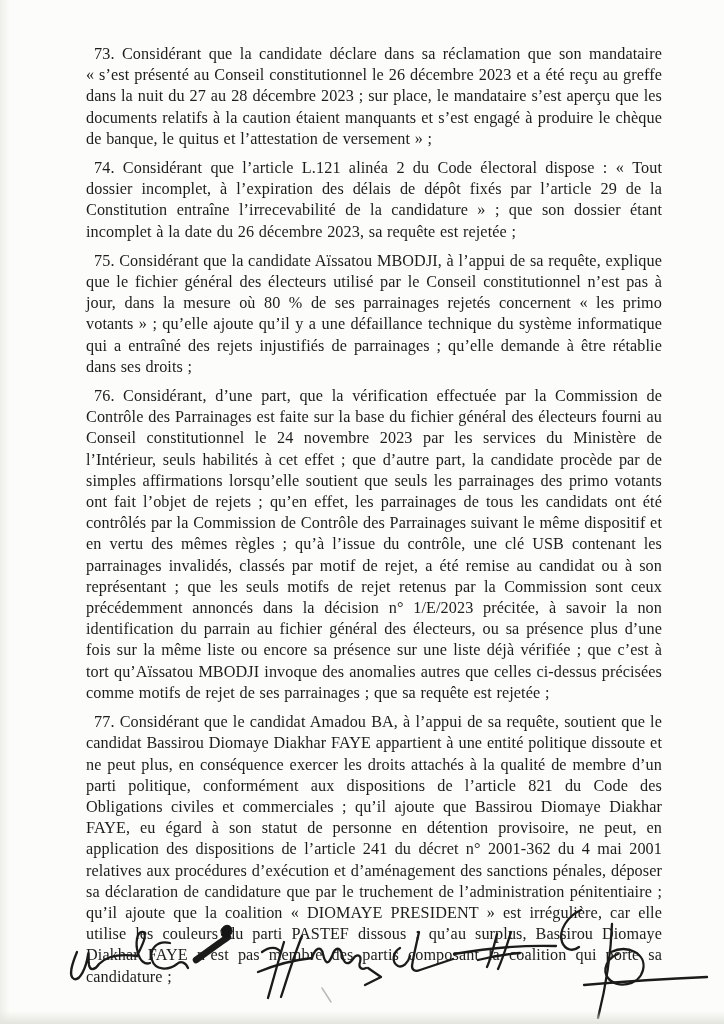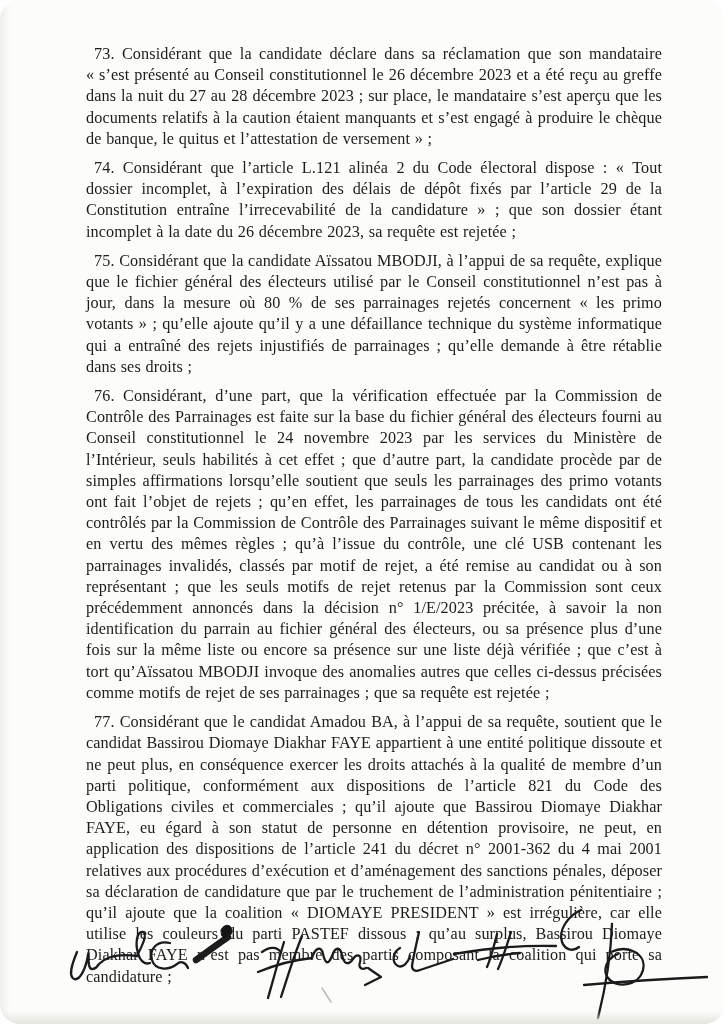--- a/index.html
+++ b/index.html
@@ -3,21 +3,20 @@
 <meta charset="utf-8">
 <style>
   html, body { margin: 0; padding: 0; background: #ffffff; }
   .page {
     position: relative;
     width: 724px;
     height: 1024px;
     background: #fcfcfa;
     overflow: hidden;
     font-family: "Liberation Serif", serif;
-    border-radius: 20px;
   }
   .scan-left-edge {
     position: absolute;
     left: 0; top: 0;
     width: 10px; height: 100%;
     background: linear-gradient(to right, #e9eae4, rgba(252,252,250,0));
     opacity: 0.75;
   }
   .scan-bottom-edge {
     position: absolute;

